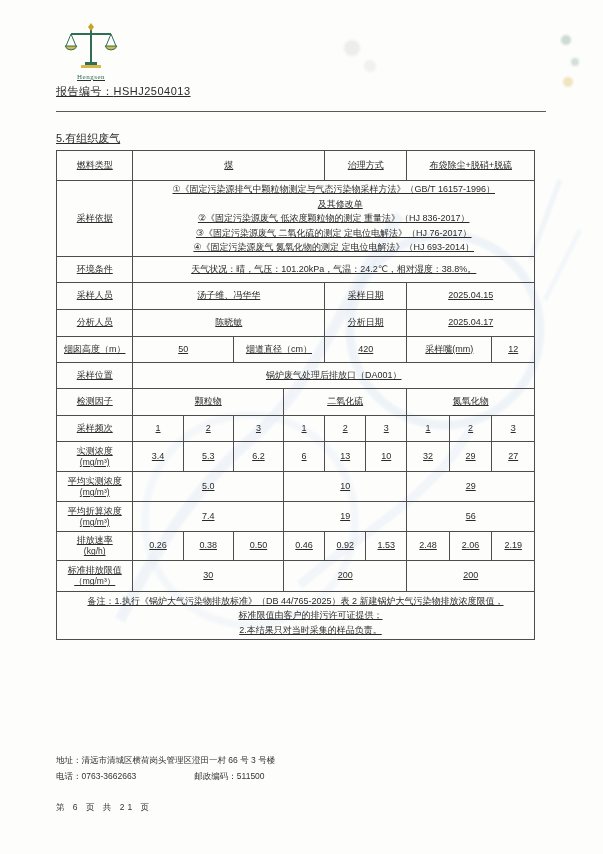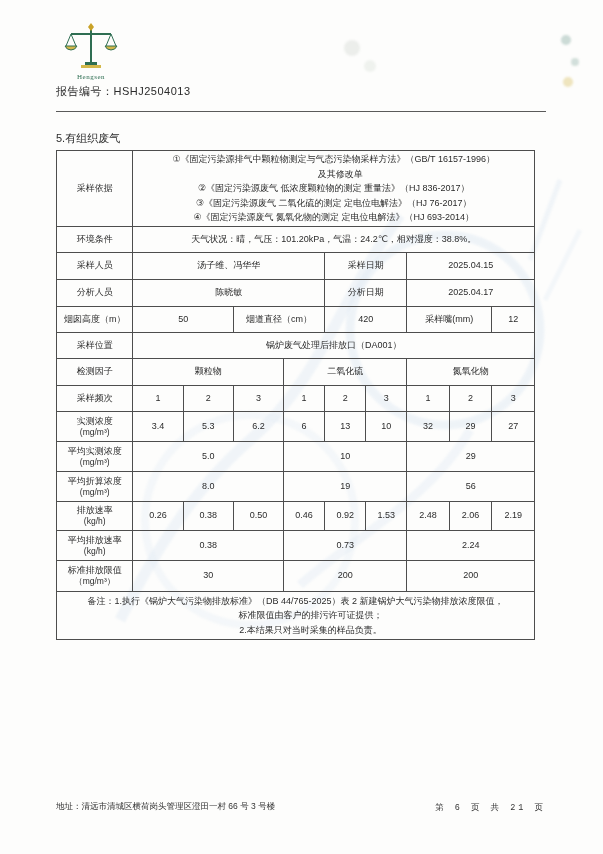--- a/index.html
+++ b/index.html
@@ -2,44 +2,44 @@
 <html><head>
 <meta charset="utf-8">
 <style>
   html,body{margin:0;padding:0;background:#9a9a9a;}
   .page{
     position:relative;width:603px;height:854px;margin:0 auto;
     background:#fdfdfc;overflow:hidden;
     font-family:"Liberation Sans","DejaVu Sans",sans-serif;
     color:#2b2b2b;
   }
-  .content{position:absolute;left:56px;right:57px;top:0;}
+  .content{position:absolute;left:56px;right:57px;top:0;text-decoration:underline;}
   
   .logo-wrap{margin-top:22px;width:70px;text-align:center;}
   .logo-text{font-family:"Liberation Serif","DejaVu Serif",serif;font-size:7px;color:#2e6e52;letter-spacing:.5px;margin-top:-1px;}
   .report-row{margin-top:3px;border-bottom:1.5px solid #5a5a5a;padding-bottom:12px;font-size:11px;letter-spacing:.5px;}
   .section-title{margin-top:19px;font-size:11px;}
   
   table.report{margin-top:4px;width:479px;border-collapse:collapse;table-layout:fixed;font-size:9px;}
   table.report td{border:1px solid #4d4d4d;text-align:center;vertical-align:middle;padding:1px 3px;line-height:1.25;}
   td.left{text-align:left;padding-left:6px;}
   td.tleft{text-align:left;vertical-align:middle;padding-left:5px;}
   .unit{font-size:8.5px;}
   .basis div{line-height:14.5px;}
   .basis .indent{padding-left:13px;}
   td.notecell{text-align:left;vertical-align:top;padding:3px 5px;}
   td.notecell div{line-height:14.5px;}
   td.notecell .indent{padding-left:30px;}
   col.cL{width:16%;} col.cA{width:10.5%;} col.cB{width:8.6%;} col.cC{width:8.9%;}
   
   .footer{position:absolute;left:56px;right:57px;bottom:40px;font-size:8.5px;color:#333;}
-  .footer-flex{display:flex;justify-content:space-between;align-items:flex-start;}
+  .footer-flex{display:flex;justify-content:space-between;align-items:flex-start;flex-direction:column;}
   .footer-line2{display:flex;margin-top:4px;}
   .footer-post{margin-left:58px;}
-  .page-num{letter-spacing:3px;white-space:nowrap;margin-top:1px;font-family:Liberation Mono, monospace;}
+  .page-num{letter-spacing:3px;white-space:nowrap;margin-top:19px;}
   
   .bleed{position:absolute;inset:0;pointer-events:none;}
 </style>
 </head>
 <body>
 
 <div class="page">
 
   <svg class="bleed" width="603" height="854" viewBox="0 0 603 854" aria-hidden="true">
     <g fill="none" stroke="#aac6e6" opacity="0.30" style="filter:blur(1.2px)">
@@ -96,20 +96,26 @@
           <col class="cA">
         <col class="cB">
           <col class="cB">
           <col class="cB">
         <col class="cC">
           <col class="cC">
           <col class="cC">
       </colgroup>
 
       <tbody>
+          <tr style="height:30px">
+        <td>燃料类型</td>
+        <td colspan="4" class="left">煤</td>
+        <td colspan="2">治理方式</td>
+        <td colspan="3" class="left">布袋除尘+脱硝+脱硫</td>
+      </tr>
 
       <tr style="height:76px">
         <td>采样依据</td>
         <td colspan="9" class="tleft basis">
           <div>①《固定污染源排气中颗粒物测定与气态污染物采样方法》（GB/T 16157-1996）</div>
           <div class="indent">及其修改单</div>
           <div>②《固定污染源废气 低浓度颗粒物的测定 重量法》（HJ 836-2017）</div>
           <div>③《固定污染源废气 二氧化硫的测定 定电位电解法》（HJ 76-2017）</div>
           <div>④《固定污染源废气 氮氧化物的测定 定电位电解法》（HJ 693-2014）</div>
         </td>
@@ -193,50 +199,41 @@
         <td colspan="3">10</td>
         <td colspan="3">29</td>
       </tr>
 
 
       <tr style="height:30px">
         <td>
           <div>平均折算浓度</div>
           <div class="unit">(mg/m³)</div>
         </td>
-        <td colspan="3">8.0</td>
+        <td colspan="3">7.4</td>
         <td colspan="3">19</td>
         <td colspan="3">56</td>
       </tr>
 
       <tr style="height:29px">
         <td>
           <div>排放速率</div>
           <div class="unit">(kg/h)</div>
         </td>
         <td>0.26</td>
         <td>0.38</td>
         <td>0.50</td>
         <td>0.46</td>
         <td>0.92</td>
         <td>1.53</td>
         <td>2.48</td>
         <td>2.06</td>
         <td>2.19</td>
       </tr>
 
-      <tr style="height:30px">
-        <td>
-          <div>平均排放速率</div>
-          <div class="unit">(kg/h)</div>
-        </td>
-        <td colspan="3">0.38</td>
-        <td colspan="3">0.73</td>
-        <td colspan="3">2.24</td>
-      </tr>
 
       <tr style="height:31px">
         <td>
           <div>标准排放限值</div>
           <div class="unit">（mg/m³）</div>
         </td>
         <td colspan="3">30</td>
         <td colspan="3">200</td>
         <td colspan="3">200</td>
       </tr>
@@ -249,18 +246,22 @@
         </td>
       </tr>
     </tbody>
       </table>
   </div>
 
   <div class="footer">
     <div class="footer-flex">
       <div>
         <div>地址：清远市清城区横荷岗头管理区澄田一村 66 号 3 号楼</div>
+        <div class="footer-line2">
+          <span>电话：0763-3662663</span>
+          <span class="footer-post">邮政编码：511500</span>
+        </div>
       </div>
       <div class="page-num">第 6 页 共 21 页</div>
     </div>
   </div>
 
 </div>
 
 </body></html>

